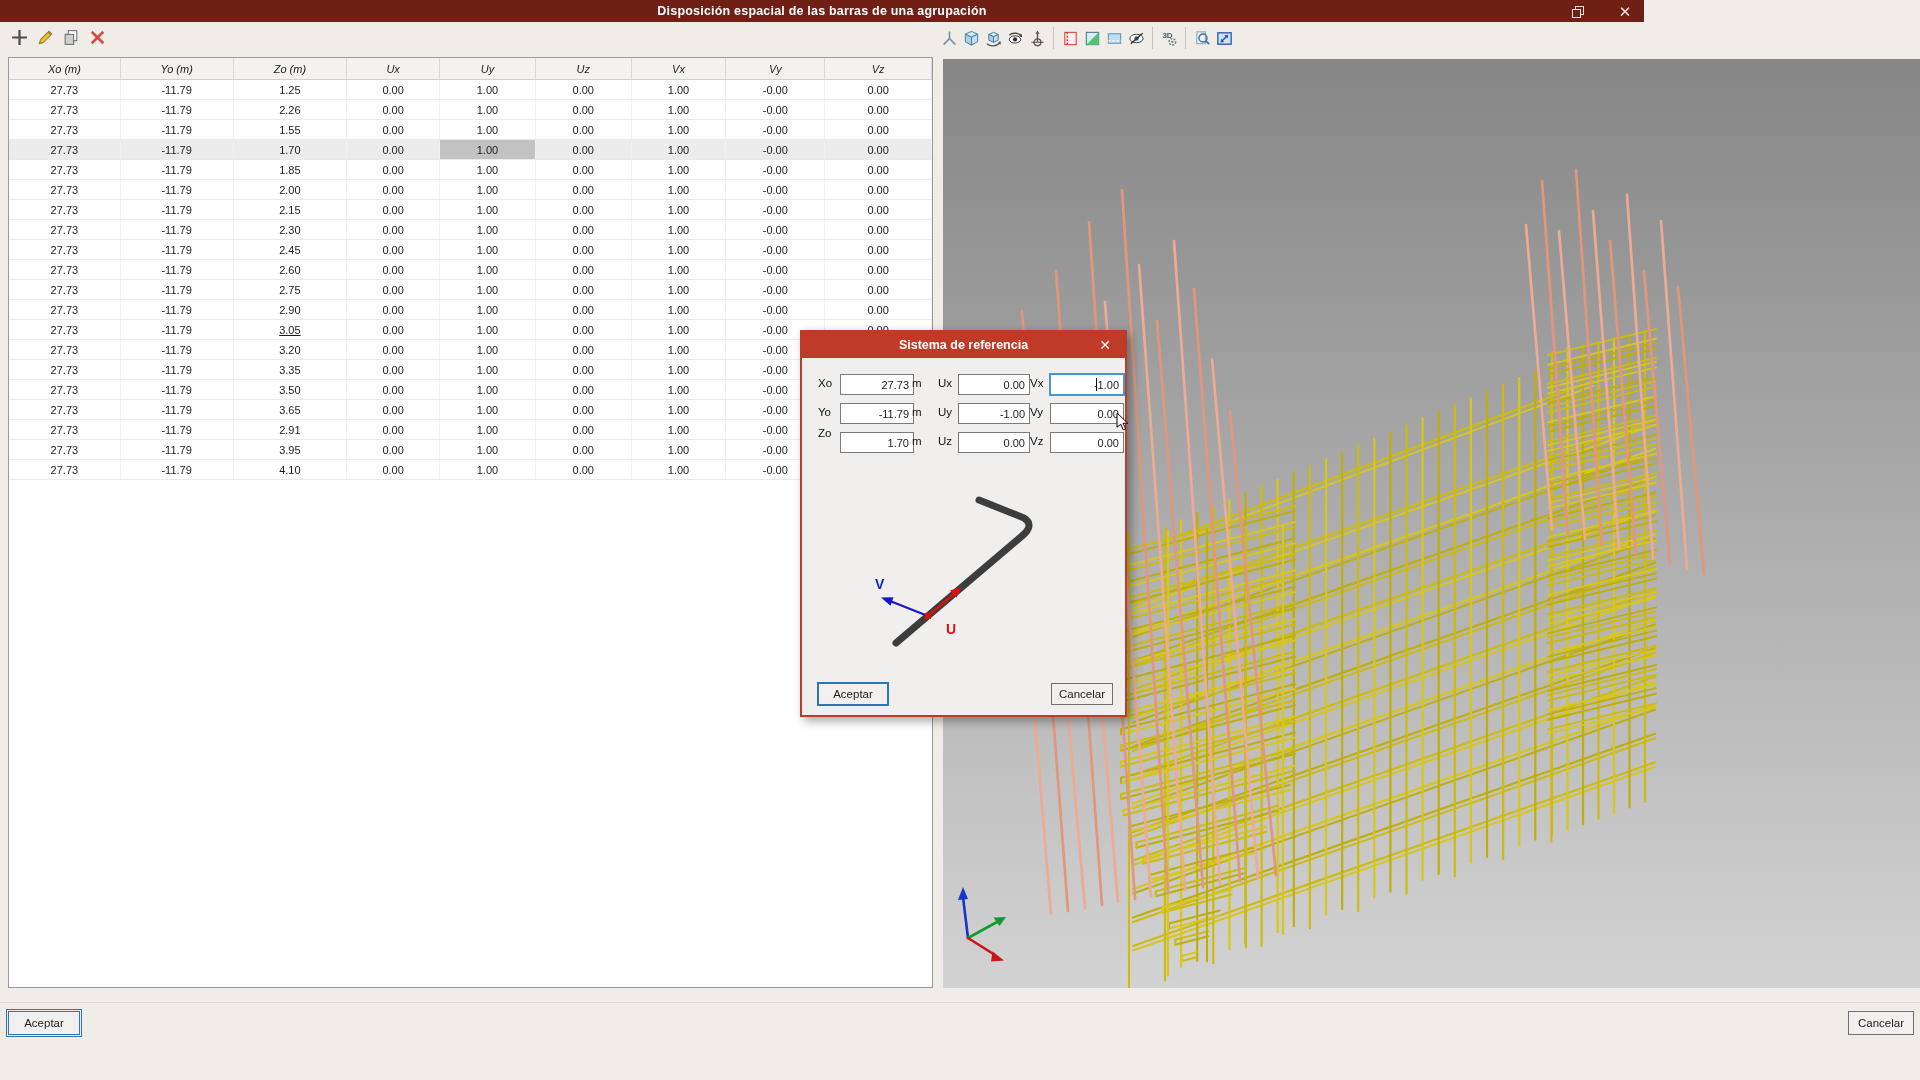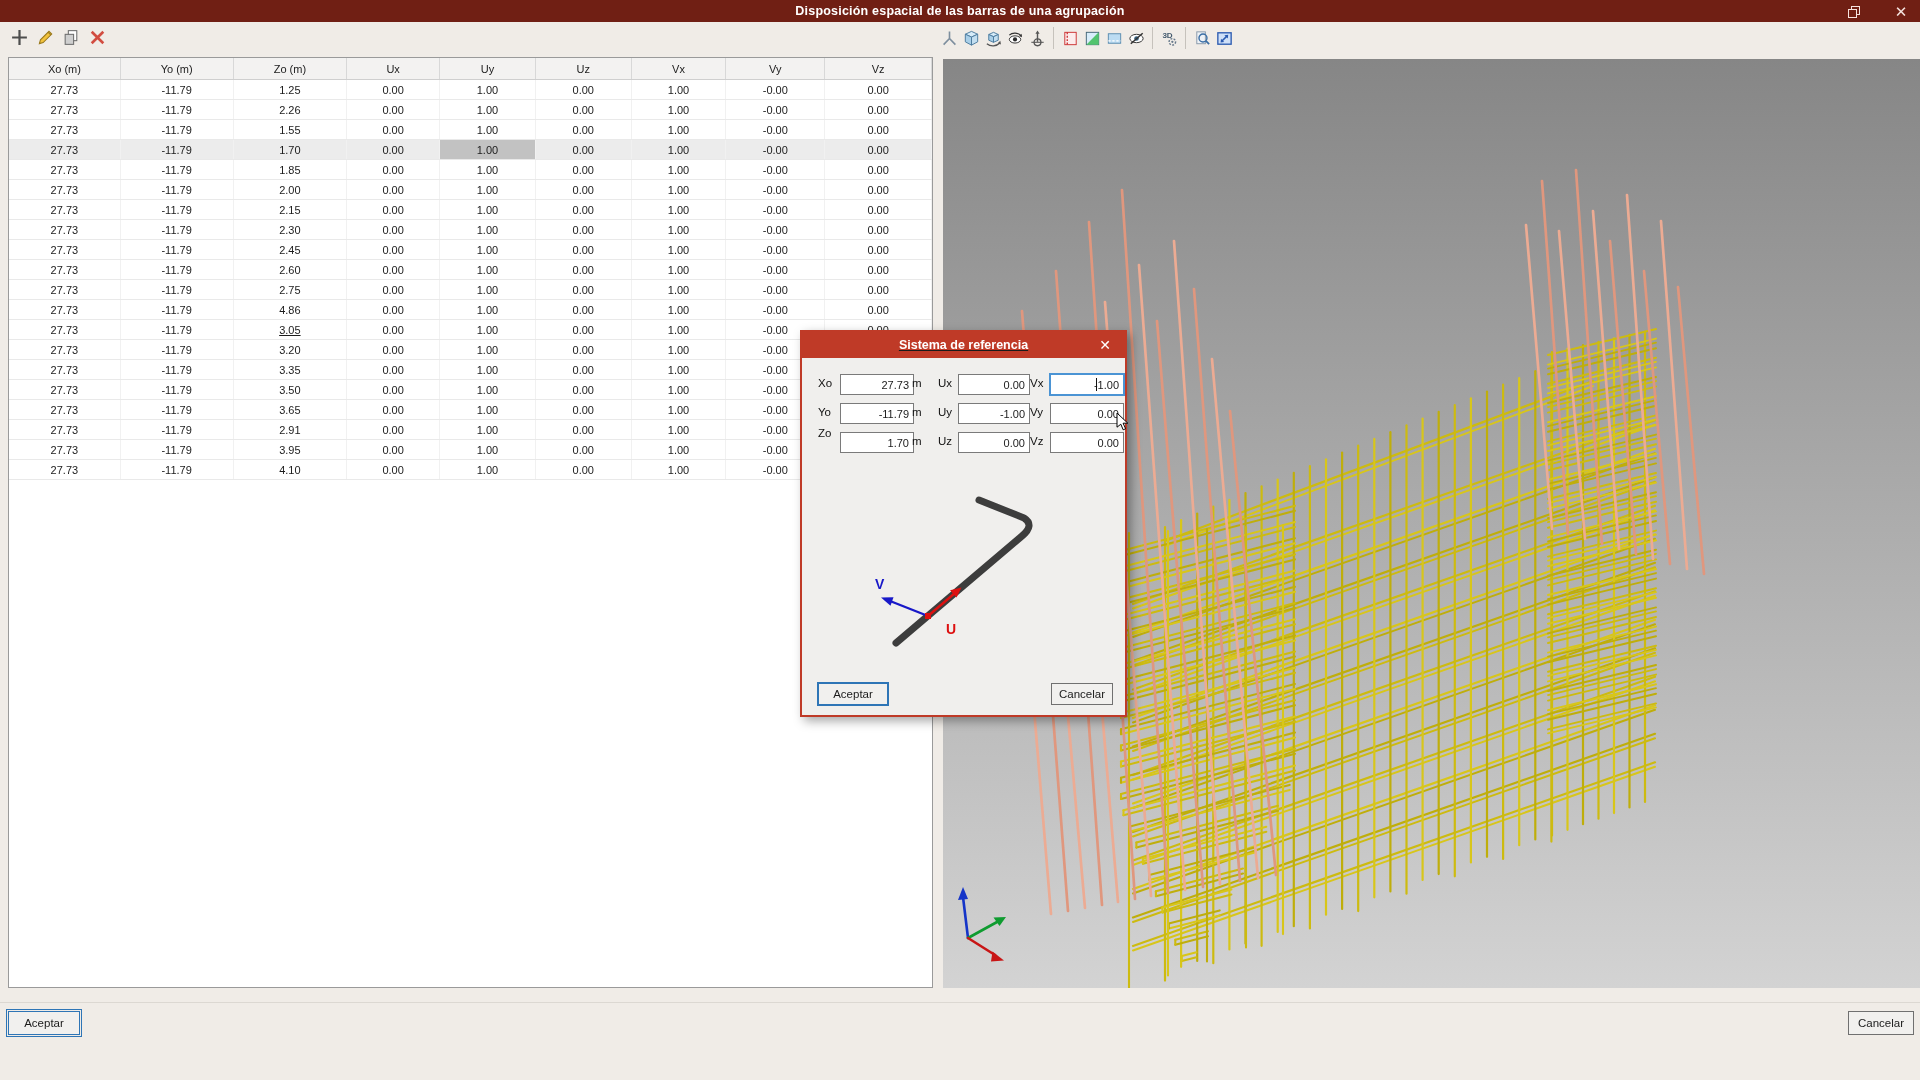--- a/index.html
+++ b/index.html
@@ -1,50 +1,50 @@
 <!DOCTYPE html>
 <html><head>
 <meta charset="utf-8">
 <style>
   html,body{margin:0;padding:0;background:#555;}
   #app{position:relative;width:1920px;height:1080px;background:#f0ece7;overflow:hidden;
        font-family:"Liberation Sans","DejaVu Sans",sans-serif;color:#1b1b1b;}
   
-  .titlebar{position:absolute;left:0;top:0;width:1920px;height:22px;background:#701f14;
+  .titlebar{position:absolute;left:0;top:0;width:1644px;height:22px;background:#701f14;
             display:flex;align-items:center;justify-content:center;}
   .titlebar .title{color:#fff;font-size:12.5px;font-weight:600;letter-spacing:.2px;}
   .wincontrols{position:absolute;right:8px;top:0;height:22px;display:flex;align-items:center;gap:26px;}
   .winbtn{width:22px;height:18px;display:flex;align-items:center;justify-content:center;cursor:default;}
   .restore-glyph{position:relative;width:10px;height:10px;}
   .restore-glyph .r1{position:absolute;left:3px;top:0;width:7px;height:7px;border:1.4px solid #f5e3df;}
   .restore-glyph .r2{position:absolute;left:0;top:3px;width:7px;height:7px;border:1.4px solid #f5e3df;background:#701f14;}
   .close-glyph{color:#f5e3df;font-size:15px;font-weight:700;line-height:1;}
   
   .toolbar-left{position:absolute;left:8px;top:25px;display:flex;gap:4px;}
   .toolbar-right{position:absolute;left:938px;top:26px;display:flex;align-items:center;}
   .tbtn{width:22px;height:24px;display:flex;align-items:center;justify-content:center;}
   .tbtn svg{width:19px;height:19px;}
   .vsep{width:1px;height:22px;background:#c6c2bc;margin:0 5px;}
   
   .grid{position:absolute;left:8px;top:57px;width:925px;height:931px;background:#fff;
         border:1px solid #9a9a9a;box-sizing:border-box;font-size:11px;}
   .grid-header{display:flex;height:21px;background:#f3f2f1;border-bottom:1px solid #cfcfcf;}
   .grid-header .hcell{display:flex;align-items:center;justify-content:center;
-        border-right:1px solid #d8d8d8;box-sizing:border-box;color:#222;}
+        border-right:1px solid #d8d8d8;box-sizing:border-box;color:#222;font-style:italic;}
   .grid-row{display:flex;height:20px;border-bottom:1px solid #e9e9e9;box-sizing:border-box;}
   .grid-row.selected{background:#ececec;}
   .gcell{display:flex;align-items:center;justify-content:center;border-right:1px solid #f1f1f1;box-sizing:border-box;}
   .gcell.cell-selected{background:#c2c2c2;}
   
   .viewport{position:absolute;left:943px;top:59px;width:977px;height:929px;}
   
   .dialog{position:absolute;left:800px;top:330px;width:327px;height:387px;box-sizing:border-box;
           border:2px solid #bf3a27;background:#f0efed;box-shadow:4px 4px 10px rgba(0,0,0,.35);z-index:20;}
   .dialog-head{position:absolute;left:0;top:0;right:0;height:26px;background:#bf3a27;
-          display:flex;align-items:center;justify-content:center;text-decoration:underline;}
+          display:flex;align-items:center;justify-content:center;}
   .dialog-head .dtitle{color:#fff;font-size:12.5px;font-weight:700;}
   .dclose{position:absolute;right:10px;top:0;height:26px;width:20px;display:flex;align-items:center;
           justify-content:center;color:#fff;font-size:14px;font-weight:700;}
   .f-label{position:absolute;font-size:11.5px;color:#111;}
   .f-input{position:absolute;height:19px;background:#fff;border:1px solid #7a7a7a;font-size:11px;
            display:flex;align-items:center;justify-content:flex-end;padding:0 4px;box-sizing:content-box;}
   .f-input.focused{border:2px solid #4b94d4;margin:-1px 0 0 -1px;}
   .caret{position:absolute;right:26px;top:3px;width:1px;height:13px;background:#111;}
   .dlg-btn{position:absolute;height:22px;box-sizing:border-box;background:#f1f0ee;border:1px solid #707070;
            font-size:11.5px;display:flex;align-items:center;justify-content:center;}
@@ -353,21 +353,21 @@
         <div class="gcell" style="width: 93px;">0.00</div>
         <div class="gcell" style="width: 96px;">1.00</div>
         <div class="gcell" style="width: 96px;">0.00</div>
         <div class="gcell" style="width: 95px;">1.00</div>
         <div class="gcell" style="width: 99px;">-0.00</div>
         <div class="gcell" style="width: 107px;">0.00</div>
       </div>
       <div class="grid-row">
         <div class="gcell" style="width: 112px;">27.73</div>
         <div class="gcell" style="width: 113px;">-11.79</div>
-        <div class="gcell" style="width: 114px;">4.86</div>
+        <div class="gcell" style="width: 114px;">2.90</div>
         <div class="gcell" style="width: 93px;">0.00</div>
         <div class="gcell" style="width: 96px;">1.00</div>
         <div class="gcell" style="width: 96px;">0.00</div>
         <div class="gcell" style="width: 95px;">1.00</div>
         <div class="gcell" style="width: 99px;">-0.00</div>
         <div class="gcell" style="width: 107px;">0.00</div>
       </div>
       <div class="grid-row">
         <div class="gcell" style="width: 112px;">27.73</div>
         <div class="gcell" style="width: 113px;">-11.79</div>

